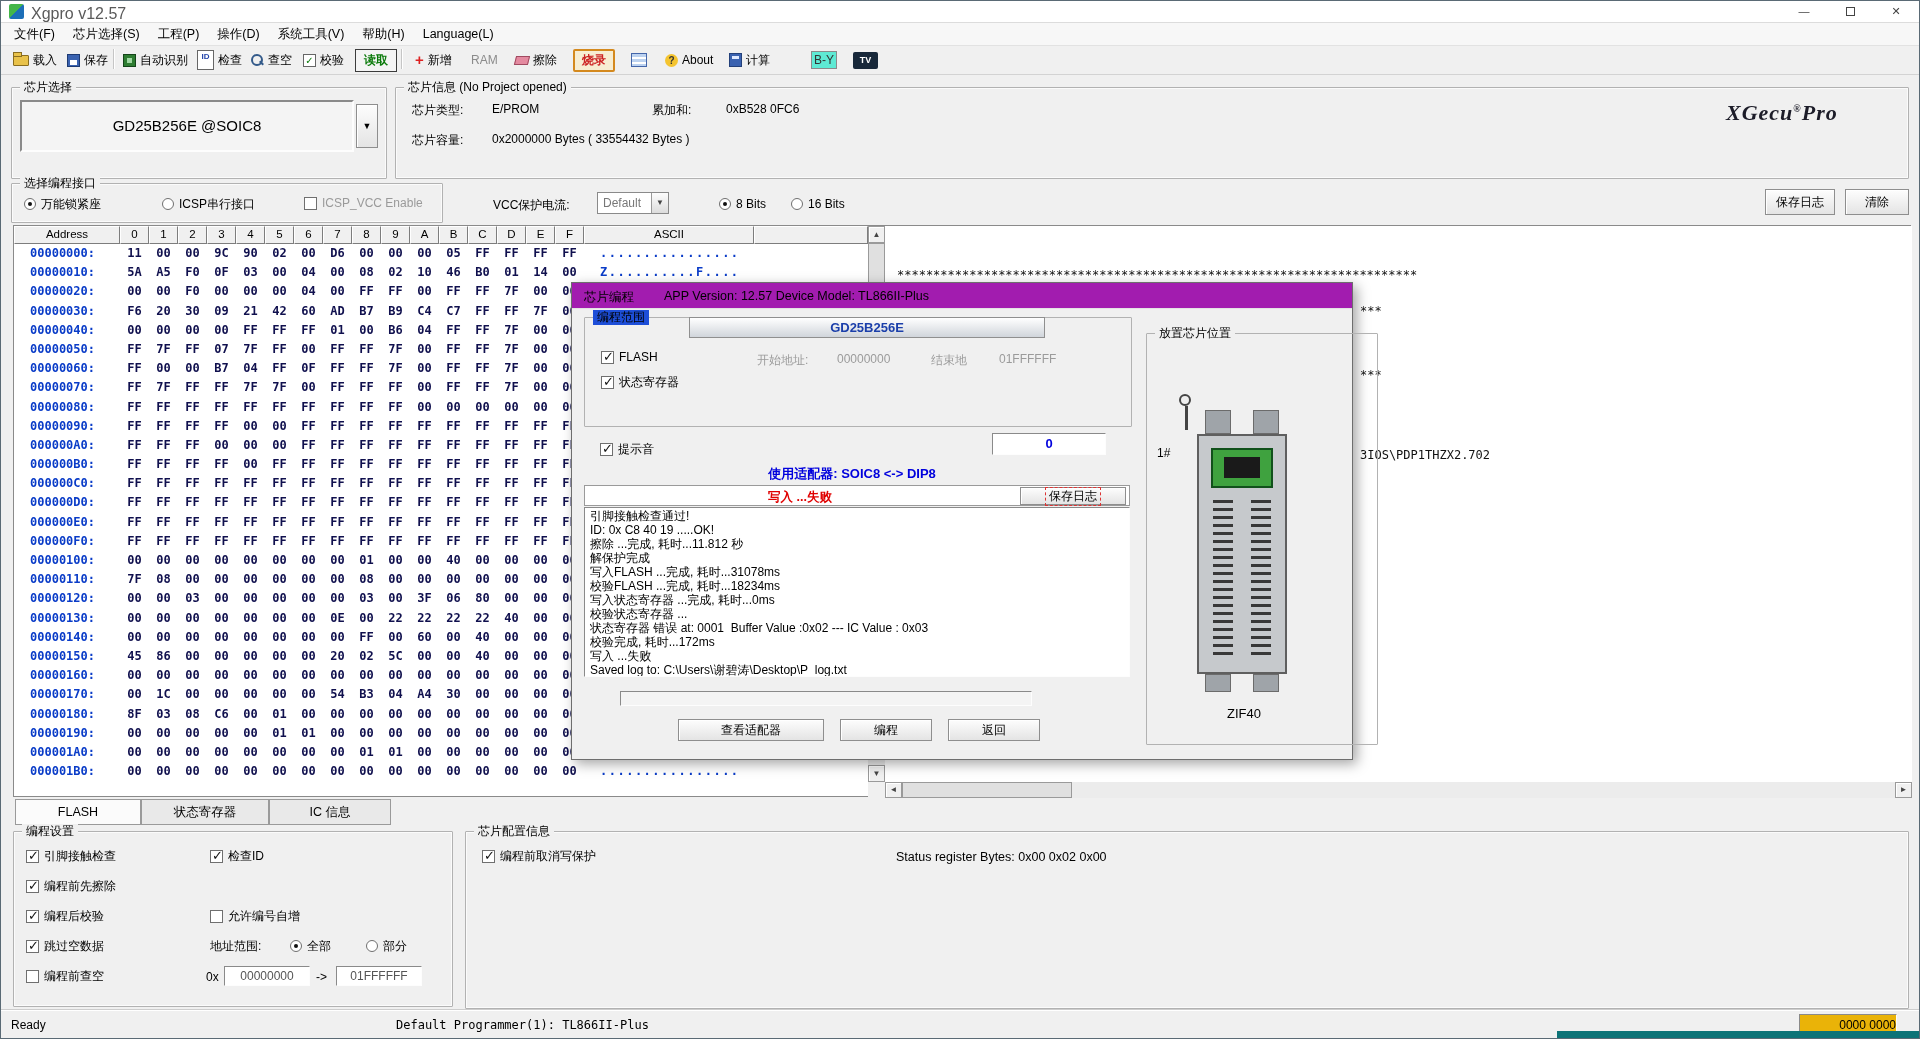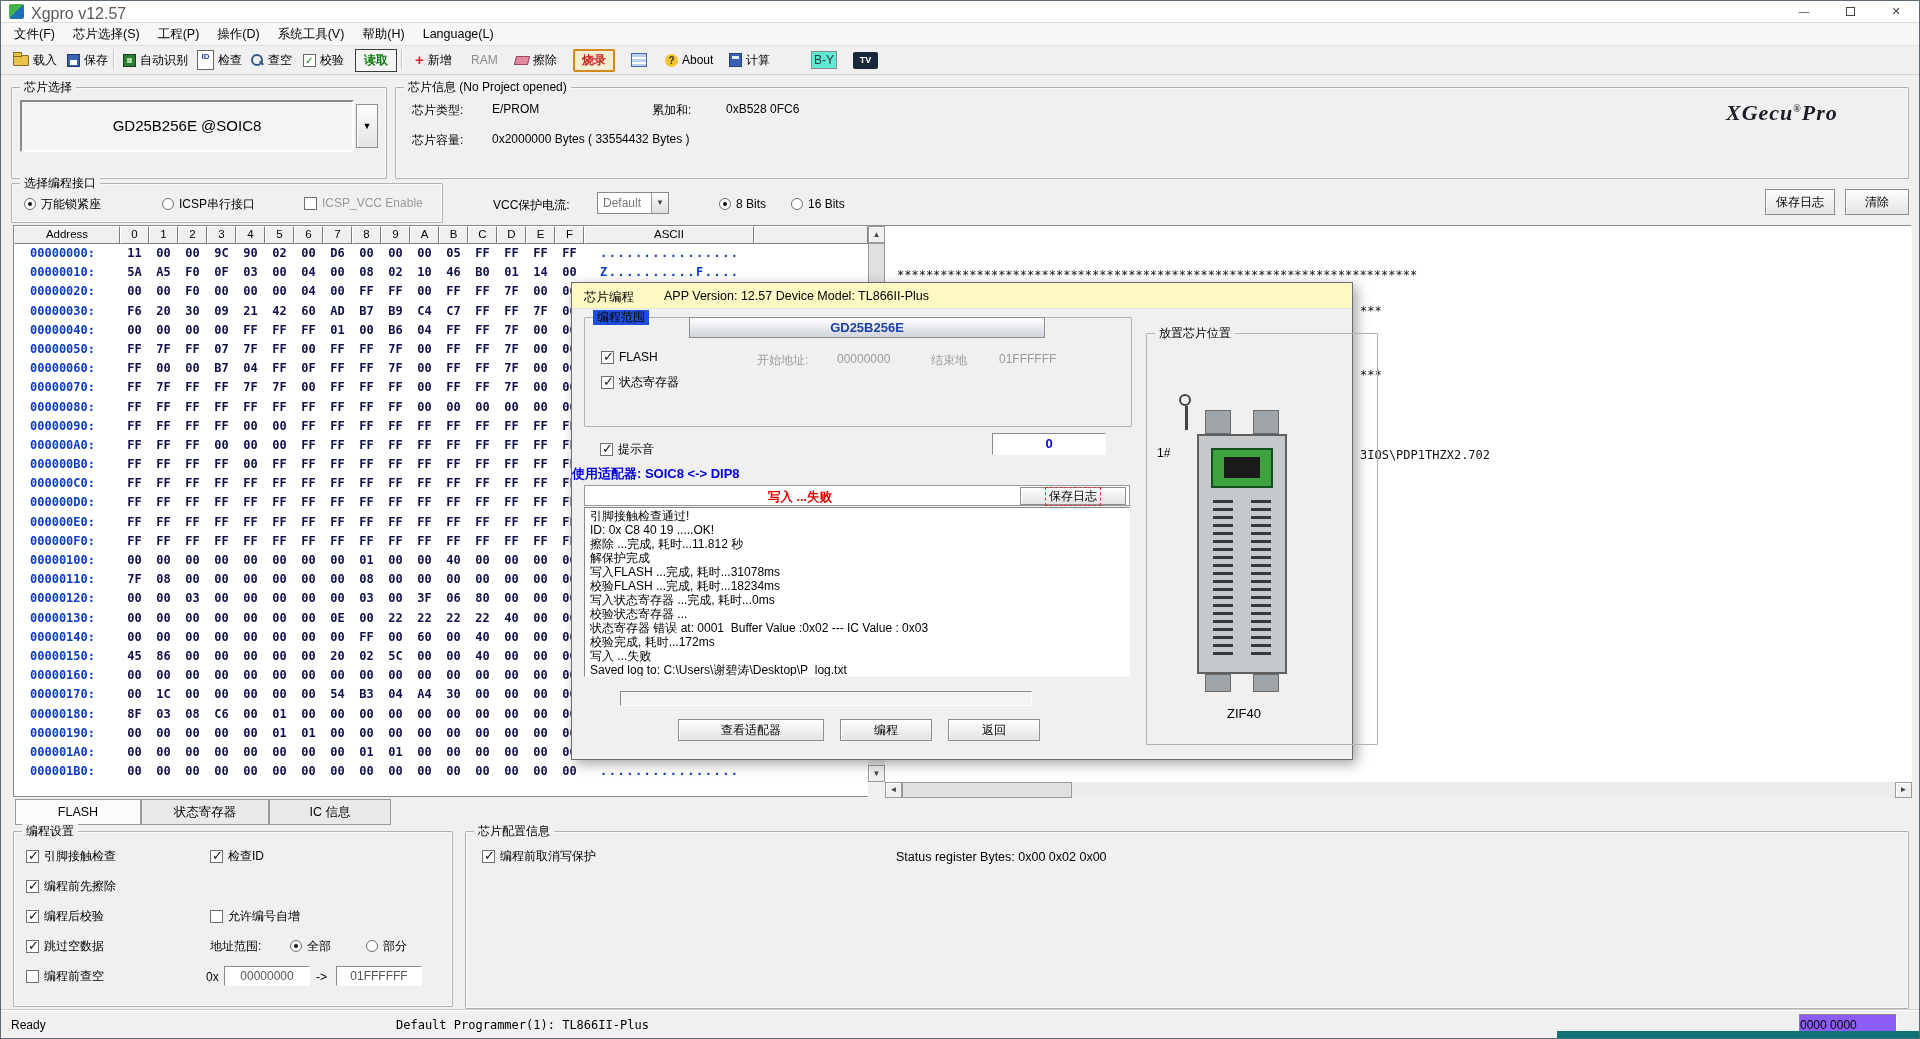--- a/index.html
+++ b/index.html
@@ -79,27 +79,27 @@
 #infopanel{position:absolute;left:871px;top:0;width:1027px;height:556px;background:#fff;font-family:"DejaVu Sans Mono","Liberation Mono",monospace;font-size:12px}
 .infoline{position:absolute;white-space:pre;color:#111}
 .hsb{position:absolute;left:871px;top:556px;width:1027px;height:16px;background:#ececec}
 .hthumb{position:absolute;left:17px;top:0;width:170px;height:16px;background:#e0e0e0;border:1px solid #9a9a9a}
 .sbcorner{position:absolute;left:854px;top:556px;width:17px;height:16px;background:#f0f0f0}
 
 .tab{position:absolute;top:798px;height:26px;border:1px solid #9a9a9a;background:#e9e9e9;text-align:center;line-height:24px;font-size:12.5px}
 .tab.active{background:#fbfbfb}
 
 #dialog{position:absolute;left:570px;top:281px;width:782px;height:478px;background:#f0f0f0;border:1px solid #6e6e6e;box-shadow:4px 4px 12px rgba(0,0,0,.35);z-index:20}
-.dlgtitle{position:absolute;left:0;top:0;width:100%;height:26px;background:#fef9c3;border-bottom:1px solid #e3e3e3}
+.dlgtitle{position:absolute;left:0;top:0;width:100%;height:26px;background:#a21caf;border-bottom:1px solid #e3e3e3}
 .dlgtitle .t1{position:absolute;left:12px;top:6px;font-size:12.5px}
 .dlgtitle .t2{position:absolute;left:92px;top:6px;font-size:12.5px}
 .chiptab{position:absolute;left:104px;top:-1px;width:356px;height:21px;background:linear-gradient(#ffffff,#d0d5db);border:1px solid #8f8f8f;text-align:center;line-height:19px;font-weight:bold;font-size:13px;color:#1b3faa}
 .graylab{position:absolute;color:#9b9b9b;font-size:12px;white-space:nowrap}
 .countbox{position:absolute;left:420px;top:150px;width:114px;height:22px;text-align:center;line-height:20px;color:#0000dd;font-weight:bold;font-size:13px}
-.adapternote{position:absolute;left:0;top:182px;width:560px;color:#0000dd;font-weight:bold;font-size:13px}
+.adapternote{position:absolute;left:0;top:182px;width:560px;text-align:center;color:#0000dd;font-weight:bold;font-size:13px}
 .resultbar{position:absolute;left:12px;top:202px;width:546px;height:21px;background:#fff;border:1px solid #9a9a9a}
 .resulttxt{position:absolute;left:0;top:3px;width:430px;text-align:center;color:#e00000;font-weight:bold;font-size:12.5px}
 .savelogbtn{position:absolute;left:448px;top:204px;width:106px;height:18px}
 .savelogbtn span{outline:1px dashed #d33;padding:0 3px}
 .logbox{position:absolute;left:12px;top:224px;width:546px;height:170px;padding:1px 5px;overflow:hidden}
 .logline{height:14px;line-height:14px;font-size:12px;white-space:pre}
 .progress{position:absolute;left:48px;top:408px;width:412px;height:15px;background:#f4f4f4;border:1px solid;border-color:#8a8a8a #fdfdfd #fdfdfd #8a8a8a}
 
 .socket{position:absolute;left:30px;top:40px;width:130px;height:318px}
 .knob{position:absolute;left:2px;top:20px;width:12px;height:12px;border:2px solid #444;border-radius:50%;background:#eee}
@@ -110,21 +110,21 @@
 .schip::after{content:"";position:absolute;left:11px;top:7px;width:36px;height:21px;background:#1a1a1a}
 .pincol{position:absolute;width:20px;height:160px;background:repeating-linear-gradient(to bottom,#383838 0 3px,rgba(0,0,0,0) 3px 8px)}
 .zifname{position:absolute;left:0;top:372px;width:194px;text-align:center;font-size:13px}
 .pin1{position:absolute;left:10px;top:112px;font-size:12px}
 
 .inputbox{position:absolute;height:20px;text-align:center;line-height:18px;color:#555;font-size:12px}
 
 .statusbar{position:absolute;left:0;top:1008px;width:100%;height:31px;background:#f0f0f0;border-top:1px solid #cdcdcd;box-shadow:inset 0 1px 0 #fff}
 .sbtext{position:absolute;top:8px;font-size:12px}
 .mono{font-family:"DejaVu Sans Mono","Liberation Mono",monospace}
-.counterbox{position:absolute;left:1798px;top:4px;width:98px;height:22px;text-align:left;line-height:20px;background:#8b5cf6}
+.counterbox{position:absolute;left:1798px;top:4px;width:98px;height:22px;text-align:right;line-height:20px;background:#eab308}
 .tealstrip{position:absolute;left:1556px;top:1030px;width:364px;height:9px;background:#0d7377}
 </style>
 </head>
 <body>
 
 <div id="screen">
 
   <div class="titlebar">
     <span class="appicon"></span>
     <span class="apptitle">Xgpro v12.57</span>

